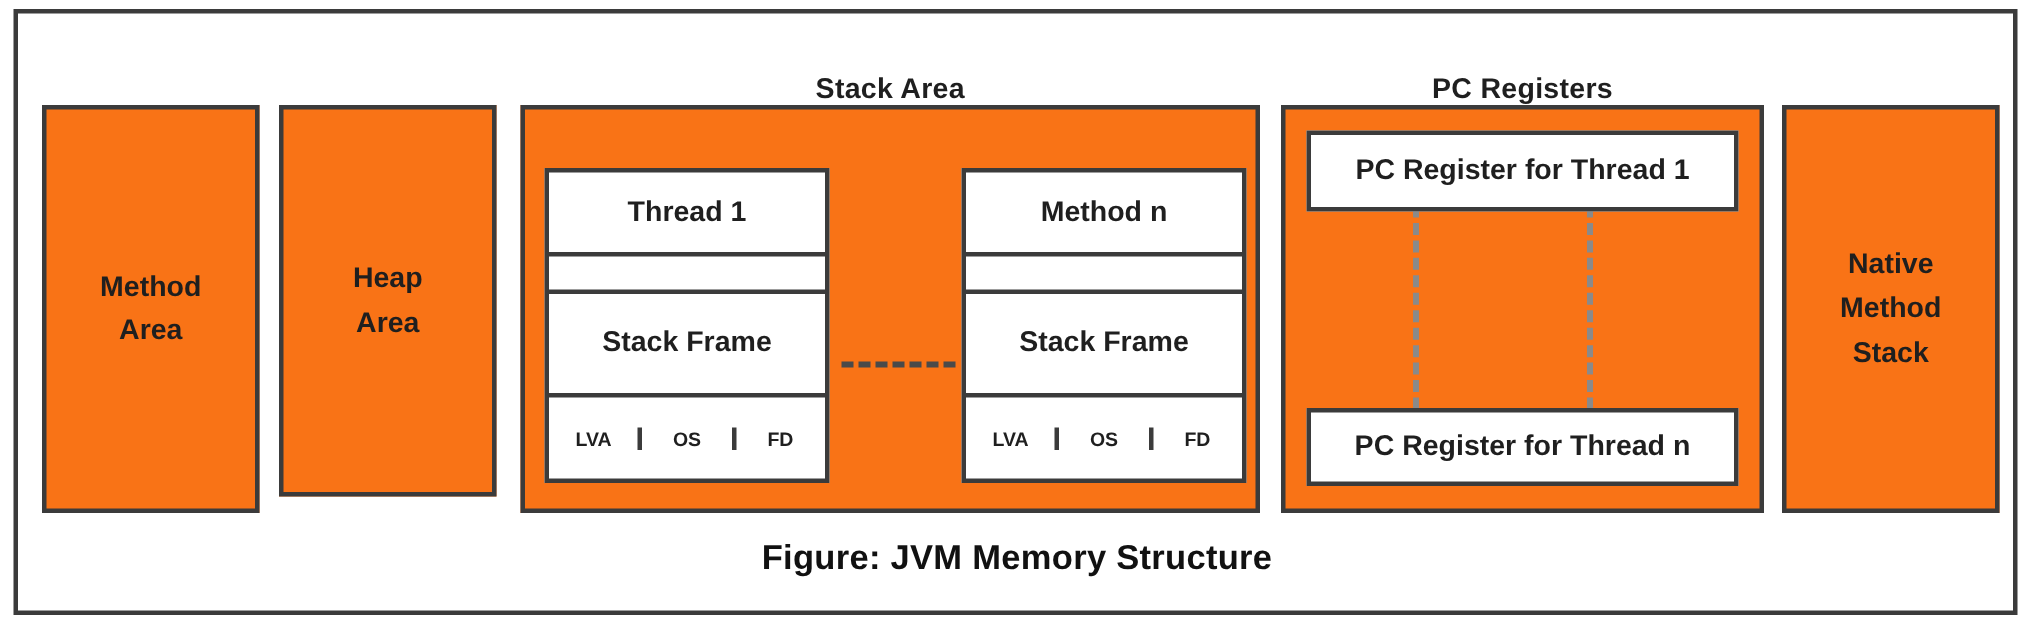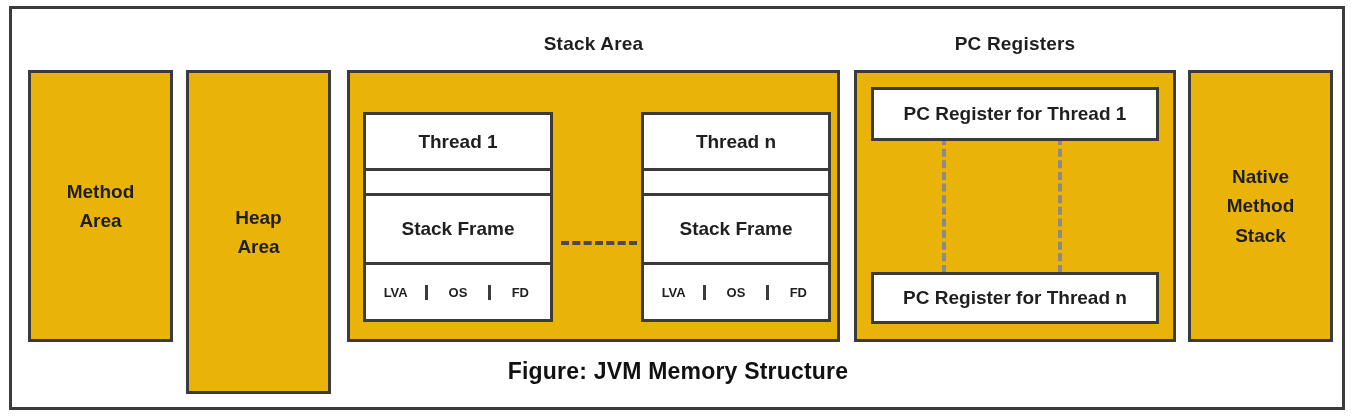--- a/index.html
+++ b/index.html
@@ -30,33 +30,34 @@
     height: 404px;
     border: 3px solid #3b3b3b;
     box-sizing: border-box;
     background: #ffffff;
   }
 
   
   .box {
     position: absolute;
     box-sizing: border-box;
-    background: #eab308;
+    background: #f97316;
     border: 3px solid #3b3b3b;
   }
 
   
   .section-caption {
     position: absolute;
     text-align: center;
     font-size: 19px;
     font-weight: bold;
     color: #1f1f1f;
     letter-spacing: 0.2px;
     white-space: nowrap;
+    margin-top: 16px;
   }
 
   
   .center-label {
     position: absolute;
     left: 0;
     right: 0;
     top: 0;
     bottom: 0;
     display: flex;
@@ -155,21 +156,21 @@
 
   <div class="outer-frame"></div>
 
   <div class="box" style="left:28px; top:70px; width:145px; height:272px;">
     <div class="center-label">
       <span>Method</span>
       <span>Area</span>
     </div>
   </div>
 
-  <div class="box" style="left:186px; top:70px; width:145px; height:324px;">
+  <div class="box" style="left:186px; top:70px; width:145px; height:261px;">
     <div class="center-label">
       <span>Heap</span>
       <span>Area</span>
     </div>
   </div>
 
   <div class="section-caption" style="left:347px; top:33px; width:493px;">Stack Area</div>
 
   <div class="box" style="left:347px; top:70px; width:493px; height:272px;">
 
@@ -180,21 +181,21 @@
       <div class="thread-row row-cells">
         <div class="frame-cell">LVA</div>
         <div class="frame-cell">OS</div>
         <div class="frame-cell">FD</div>
       </div>
     </div>
 
     <div class="dashed-h" style="left:211px; top:168px; width:76px;"></div>
 
     <div class="thread-box" style="left:291px; top:39px; width:190px; height:210px;">
-      <div class="thread-row row-title">Thread n</div>
+      <div class="thread-row row-title">Method n</div>
       <div class="thread-row row-blank"></div>
       <div class="thread-row row-frame">Stack Frame</div>
       <div class="thread-row row-cells">
         <div class="frame-cell">LVA</div>
         <div class="frame-cell">OS</div>
         <div class="frame-cell">FD</div>
       </div>
     </div>
   </div>
 

